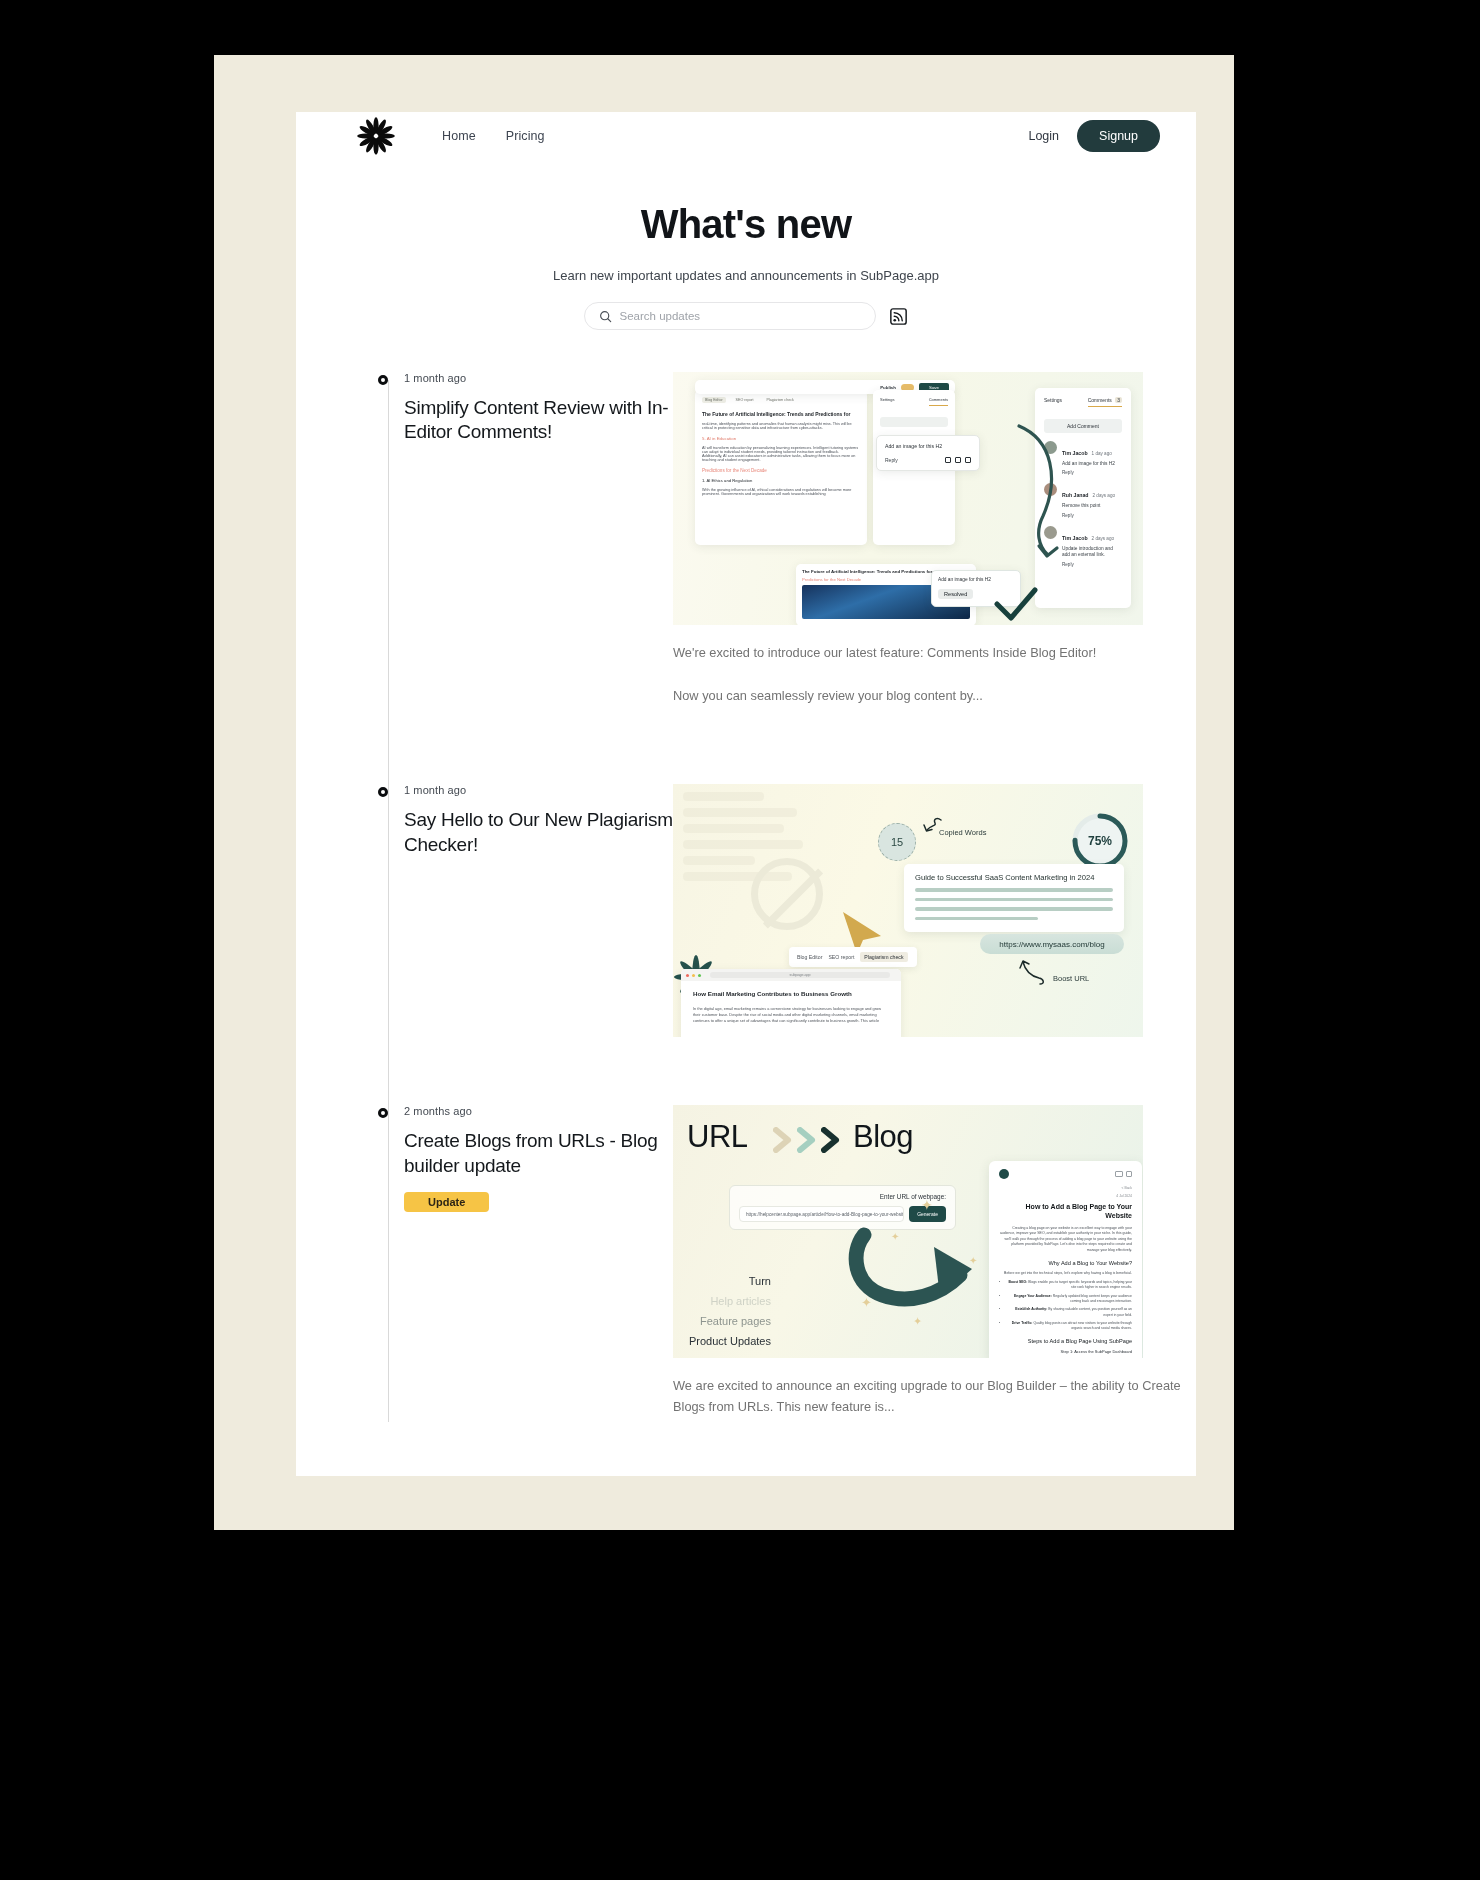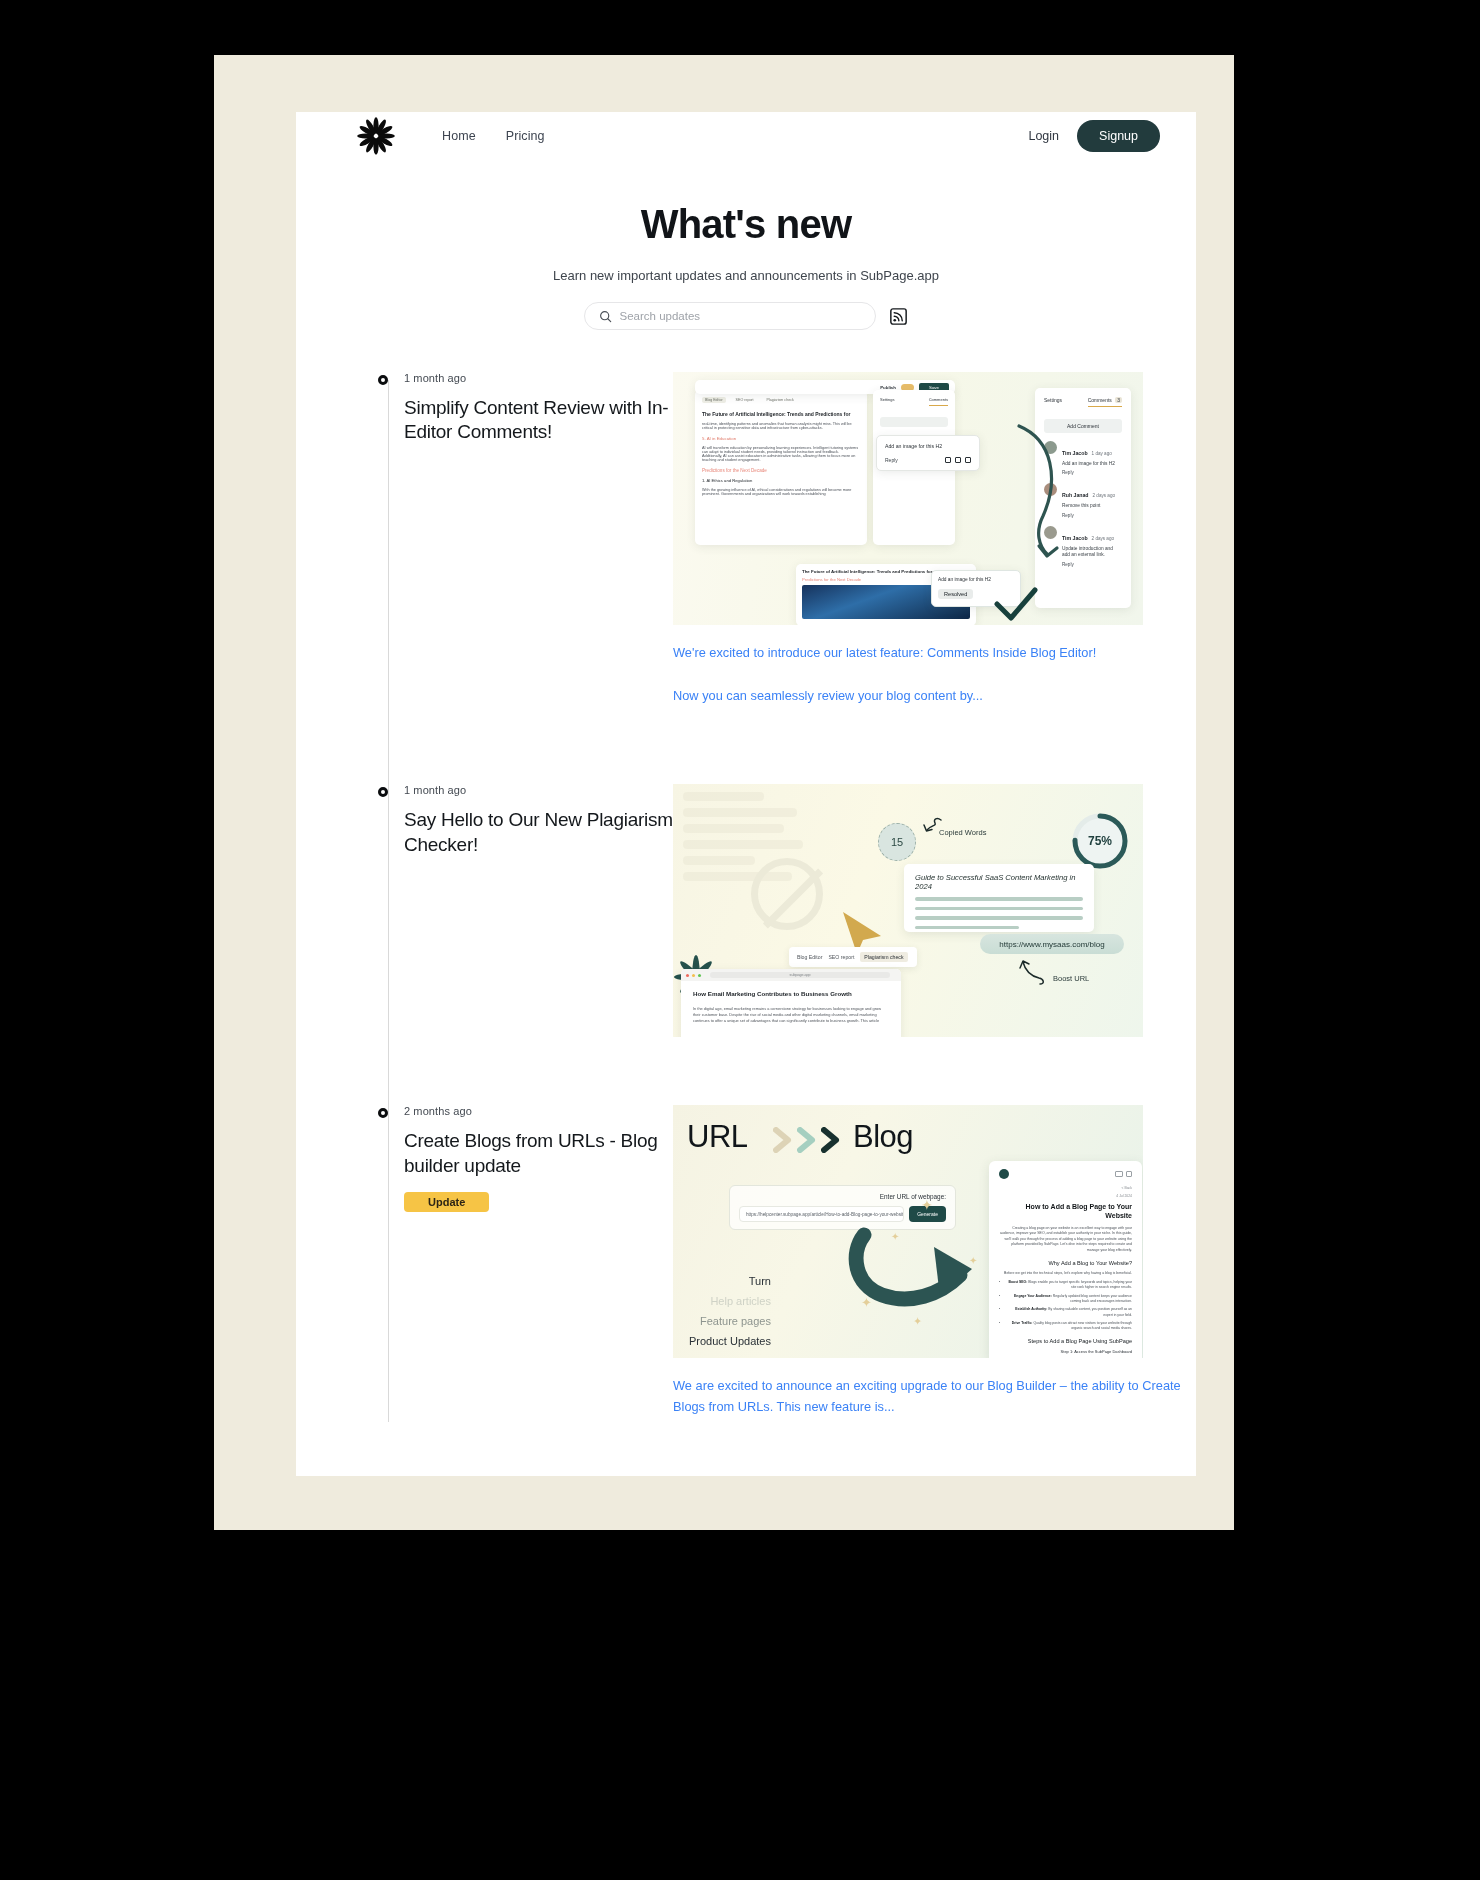--- a/index.html
+++ b/index.html
@@ -101,21 +101,21 @@
     background: #f6c445; color: #2c2415;
     font-size: 11px; font-weight: 600;
     padding: 4px 24px; border-radius: 4px;
   }
   .entry-right { flex: 1; }
   .thumb {
     width: 470px; height: 253px; overflow: hidden; position: relative;
   }
   .entry-desc { margin-top: 18px; }
   .entry-desc p {
-    font-size: 12.8px; line-height: 1.62; color: #3b82f6; margin-bottom: 22px;
+    font-size: 12.8px; line-height: 1.62; color: #737373; margin-bottom: 22px;
   }
   .entry-desc p:last-child { margin-bottom: 0; }
 
   .sp-1 { height: 74px; }
   .sp-2 { height: 64px; }
 
   
   .t1 { background: linear-gradient(100deg,#fbfaf0 0%,#f7f8e8 45%,#f1f6ec 100%); }
   .t1 .panel { position: absolute; background:#fff; border-radius:5px; box-shadow:0 2px 10px rgba(60,70,60,.10); }
   .t1 .editor { left: 22px; top: 18px; width: 172px; height: 155px; padding: 7px; }
@@ -154,22 +154,22 @@
       border:7px solid #ecead8; }
   .t2 .noentry:after { content:''; position:absolute; left:-4px; top:30px; width:78px;height:7px;background:#ecead8;
       transform:rotate(-45deg); }
   .circ15 { position:absolute; left:205px; top:39px; width:38px;height:38px;border-radius:50%;
       background:#d9e5e0; border:1.5px dashed #9bb0a8; display:flex;align-items:center;justify-content:center;
       font-size:11px; color:#2d4a45;}
   .copied-words { position:absolute; left:266px; top:44px; font-size:7.5px; color:#2b3b3a; }
   .gauge { position:absolute; right:14px; top:28px; width:58px;height:58px; }
   .gauge-txt { position:absolute; inset:0; display:flex;align-items:center;justify-content:center;
      font-size:12px; font-weight:600; color:#21413f; }
-  .t2 .wcard { position:absolute; left:231px; top:80px; width:190px; height:68px; background:#fff;
-     border-radius:5px; box-shadow:0 3px 10px rgba(50,70,60,.10); padding:9px 11px;font-style:italic; }
+  .t2 .wcard { position:absolute; left:231px; top:80px; width:220px; height:68px; background:#fff;
+     border-radius:5px; box-shadow:0 3px 10px rgba(50,70,60,.10); padding:9px 11px; }
   .wcard-title { font-size:7.6px; color:#1f2d2b; }
   .wcard .bar { height:3.4px; background:#b8cec4; border-radius:2px; margin-top:6px; }
   .urlpill { position:absolute; left:307px; top:150px; width:144px; height:20px; border-radius:999px;
      background:linear-gradient(180deg,#d7e5df,#c9ddd5); display:flex;align-items:center;justify-content:center;
      font-size:8px; color:#1f3633; }
   .copied-url { position:absolute; left:380px; top:190px; font-size:7.5px; color:#2b3b3a; }
   .tabbar2 { position:absolute; left:116px; top:163px; width:128px; height:20px; background:#fff;
      border-radius:4px; box-shadow:0 2px 7px rgba(60,70,60,.10); display:flex; align-items:center; gap:6px; padding:0 8px; }
   .tabbar2 span { font-size:5.2px; color:#51565c; }
   .tabbar2 span.on { background:#efece1; border-radius:2px; padding:2px 4px; color:#2a2f34;}

